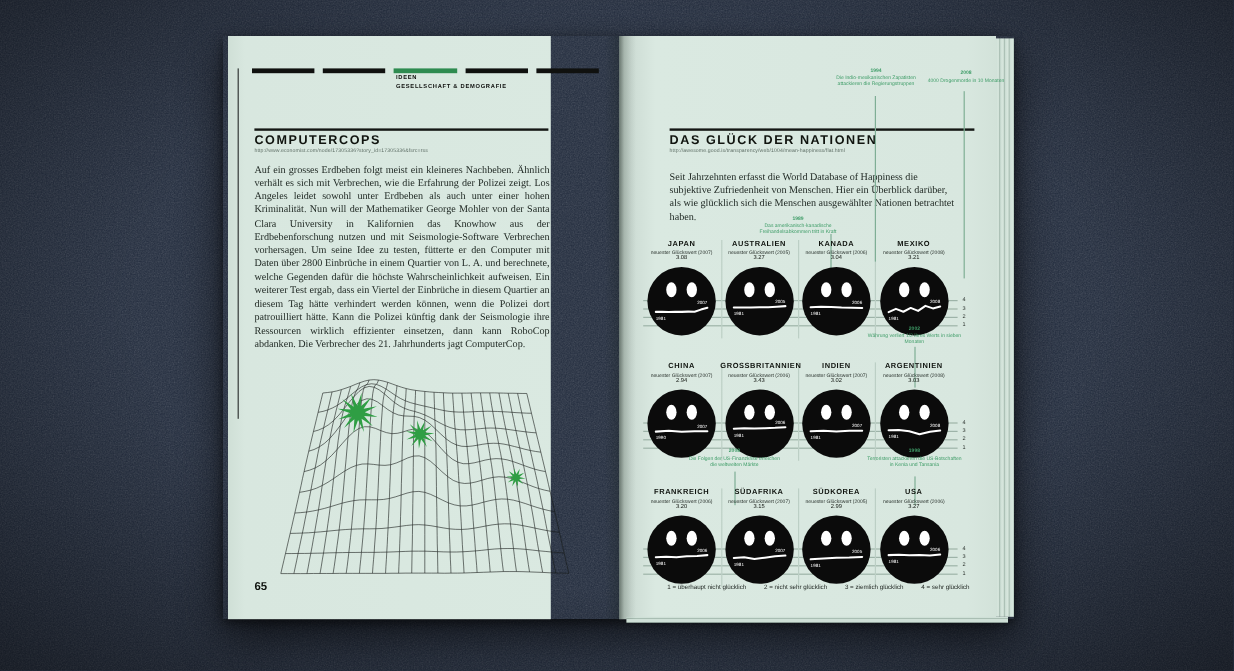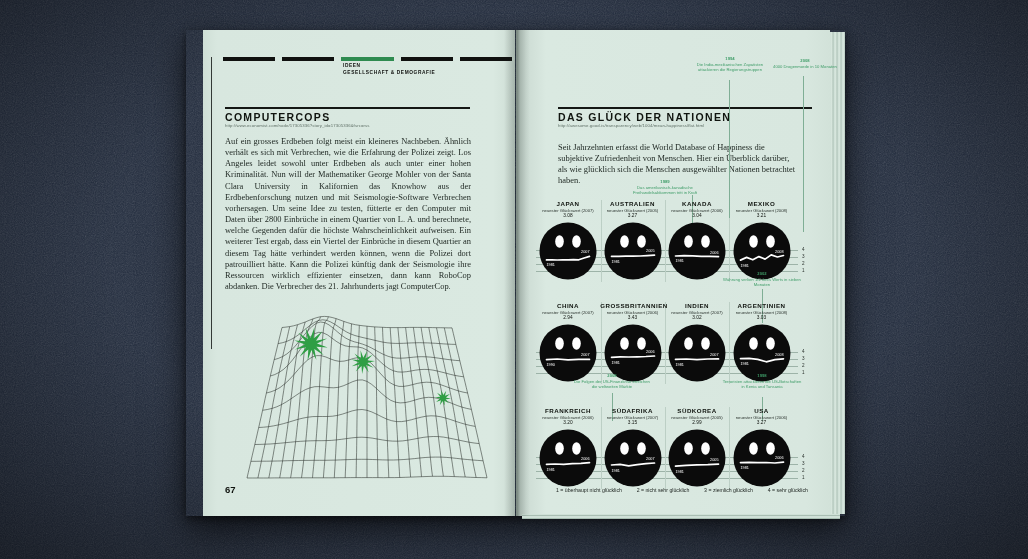--- a/index.html
+++ b/index.html
@@ -7,21 +7,21 @@
     width:1028px;height:559px;position:relative;overflow:hidden;
     background:#222c3e;
     font-family:"Liberation Sans",sans-serif;
   }
   .bg-noise{position:absolute;inset:0;width:1028px;height:559px;opacity:.22;}
   .vignette{position:absolute;inset:0;
     background:radial-gradient(ellipse at 50% 45%, rgba(0,0,0,0) 55%, rgba(0,0,0,.45) 100%);}
   .book{position:absolute;left:186px;top:30px;width:659px;height:486px;
     box-shadow:0 14px 34px rgba(0,0,0,.65), 0 3px 8px rgba(0,0,0,.5);}
   .page{position:absolute;top:0;height:486px;background:#d8e7df;}
-  .page-left{left:17px;width:312px;
+  .page-left{left:4px;width:269px;
     background:linear-gradient(90deg,#cfdfd6 0,#d8e7df 14px,#dae9e1 290px,#c7d7ce 322px,#b9c9c0 330px);}
   .page-right{left:330px;width:314px;
     background:linear-gradient(90deg,#b4c4bb 0,#cddcd4 10px,#dae9e1 30px,#d8e7df 290px,#d2e2d9 314px);}
   .page-stack-right{position:absolute;left:644px;top:2px;width:15px;height:482px;
     background:repeating-linear-gradient(90deg,#cfe0d7 0px,#d8e7de 2px,#a9beb3 3px,#cfe0d7 4px);}
   .page-stack-bottom{position:absolute;left:336px;top:484px;width:318px;height:5px;
     background:repeating-linear-gradient(0deg,#a9beb3 0 1px,#cfe0d7 1px 3px);}
   .spine{position:absolute;left:318px;top:0;width:26px;height:486px;
     background:linear-gradient(90deg,rgba(0,0,0,0) 0%,rgba(20,30,25,.22) 42%,rgba(20,30,25,.38) 50%,rgba(20,30,25,.14) 62%,rgba(0,0,0,0) 100%);
     pointer-events:none;z-index:5;}
@@ -123,21 +123,21 @@
         <polyline points="182.1,29.4 182.9,34.6 183.7,39.8 184.6,44.8 185.4,49.6 186.2,54.3 187.0,58.8 187.9,63.1 188.7,67.4 189.5,71.5 190.3,75.7 191.2,79.9 192.0,84.4 192.8,89.1 193.6,94.1 194.5,99.6 195.3,105.4 196.1,111.5 196.9,118.0 197.8,124.8 198.6,131.7 199.4,138.6 200.2,145.5 201.1,152.4 201.9,159.1 202.7,165.7 203.5,172.1 204.4,178.3" fill="none" stroke="#161a17" stroke-width="0.55" opacity="0.9"></polyline>
         <polyline points="189.8,29.5 190.8,34.8 191.7,40.0 192.6,45.1 193.6,50.1 194.5,54.9 195.5,59.6 196.4,64.1 197.4,68.6 198.3,73.0 199.2,77.4 200.2,81.8 201.1,86.5 202.1,91.3 203.0,96.5 204.0,101.9 204.9,107.7 205.8,113.7 206.8,120.1 207.7,126.6 208.7,133.3 209.6,140.0 210.6,146.7 211.5,153.3 212.4,159.8 213.4,166.2 214.3,172.5 215.3,178.6" fill="none" stroke="#161a17" stroke-width="0.55" opacity="0.9"></polyline>
         <polyline points="197.5,29.7 198.6,35.0 199.7,40.4 200.7,45.6 201.8,50.8 202.8,55.8 203.9,60.8 205.0,65.7 206.0,70.5 207.1,75.2 208.2,80.0 209.2,84.9 210.3,89.8 211.3,94.9 212.4,100.1 213.5,105.6 214.5,111.3 215.6,117.2 216.6,123.3 217.7,129.5 218.8,135.8 219.8,142.1 220.9,148.5 221.9,154.8 223.0,161.0 224.1,167.1 225.1,173.1 226.2,179.0" fill="none" stroke="#161a17" stroke-width="0.55" opacity="0.9"></polyline>
         <polyline points="205.3,29.8 206.5,35.3 207.6,40.7 208.8,46.1 210.0,51.4 211.2,56.7 212.3,61.9 213.5,67.1 214.7,72.3 215.9,77.4 217.1,82.5 218.2,87.7 219.4,92.9 220.6,98.2 221.8,103.6 222.9,109.1 224.1,114.7 225.3,120.5 226.5,126.3 227.7,132.2 228.8,138.2 230.0,144.2 231.2,150.2 232.4,156.1 233.6,162.0 234.7,167.9 235.9,173.7 237.1,179.5" fill="none" stroke="#161a17" stroke-width="0.55" opacity="0.9"></polyline>
         <polyline points="213.0,29.9 214.3,35.4 215.6,40.9 216.9,46.4 218.2,51.9 219.5,57.3 220.8,62.7 222.1,68.1 223.4,73.5 224.7,78.8 226.0,84.2 227.3,89.6 228.6,95.0 229.9,100.4 231.1,105.9 232.4,111.4 233.7,117.0 235.0,122.7 236.3,128.4 237.6,134.1 238.9,139.8 240.2,145.6 241.5,151.3 242.8,157.0 244.1,162.8 245.4,168.4 246.7,174.1 248.0,179.8" fill="none" stroke="#161a17" stroke-width="0.55" opacity="0.9"></polyline>
         <polygon points="88.7,49.4 77.4,48.7 84.7,57.3 75.3,51.0 77.4,62.1 72.4,52.0 68.6,62.7 69.3,51.4 60.7,58.7 67.0,49.3 55.9,51.4 66.0,46.4 55.3,42.6 66.6,43.3 59.3,34.7 68.7,41.0 66.6,29.9 71.6,40.0 75.4,29.3 74.7,40.6 83.3,33.3 77.0,42.7 88.1,40.6 78.0,45.6" fill="#2f9e44"></polygon>
         <polygon points="134.5,69.8 127.0,67.0 129.7,74.5 124.9,68.1 123.1,76.0 122.5,67.9 116.8,73.6 120.6,66.5 112.8,68.2 119.8,64.3 112.3,61.4 120.3,62.0 115.5,55.5 122.0,60.3 121.5,52.3 124.3,59.8 128.2,52.8 126.5,60.6 133.6,56.8 127.9,62.5 136.0,63.1 128.1,64.9" fill="#2f9e44"></polygon>
         <polygon points="212.0,100.8 206.7,101.2 210.0,105.3 205.5,102.6 205.7,107.8 203.7,103.0 200.8,107.3 202.0,102.2 197.1,104.0 201.1,100.6 196.0,99.2 201.3,98.8 198.0,94.7 202.5,97.4 202.3,92.2 204.3,97.0 207.2,92.7 206.0,97.8 210.9,96.0 206.9,99.4" fill="#2f9e44"></polygon>
       </svg>
 
-    <div class="abs pageno">67</div>
+    <div class="abs pageno">65</div>
   </div>
 
   <div class="page page-right">
     <div class="abs rule" style="left:42px;width:254px;"></div>
     <div class="abs article-title" style="left:42px;">DAS GLÜCK DER NATIONEN</div>
     <div class="abs article-url" style="left:42px;">http://awesome.good.is/transparency/web/1004/mean-happiness/flat.html</div>
     <div class="abs intro-text">Seit Jahrzehnten erfasst die World Database of Happiness die subjektive Zufriedenheit von Menschen. Hier ein Überblick darüber, als wie glücklich sich die Menschen ausgewählter Nationen betrachtet haben.</div>
 
     <div class="abs annot" style="left:174px;top:26px;width:80px;">
       <div class="annot-year">1994</div>

